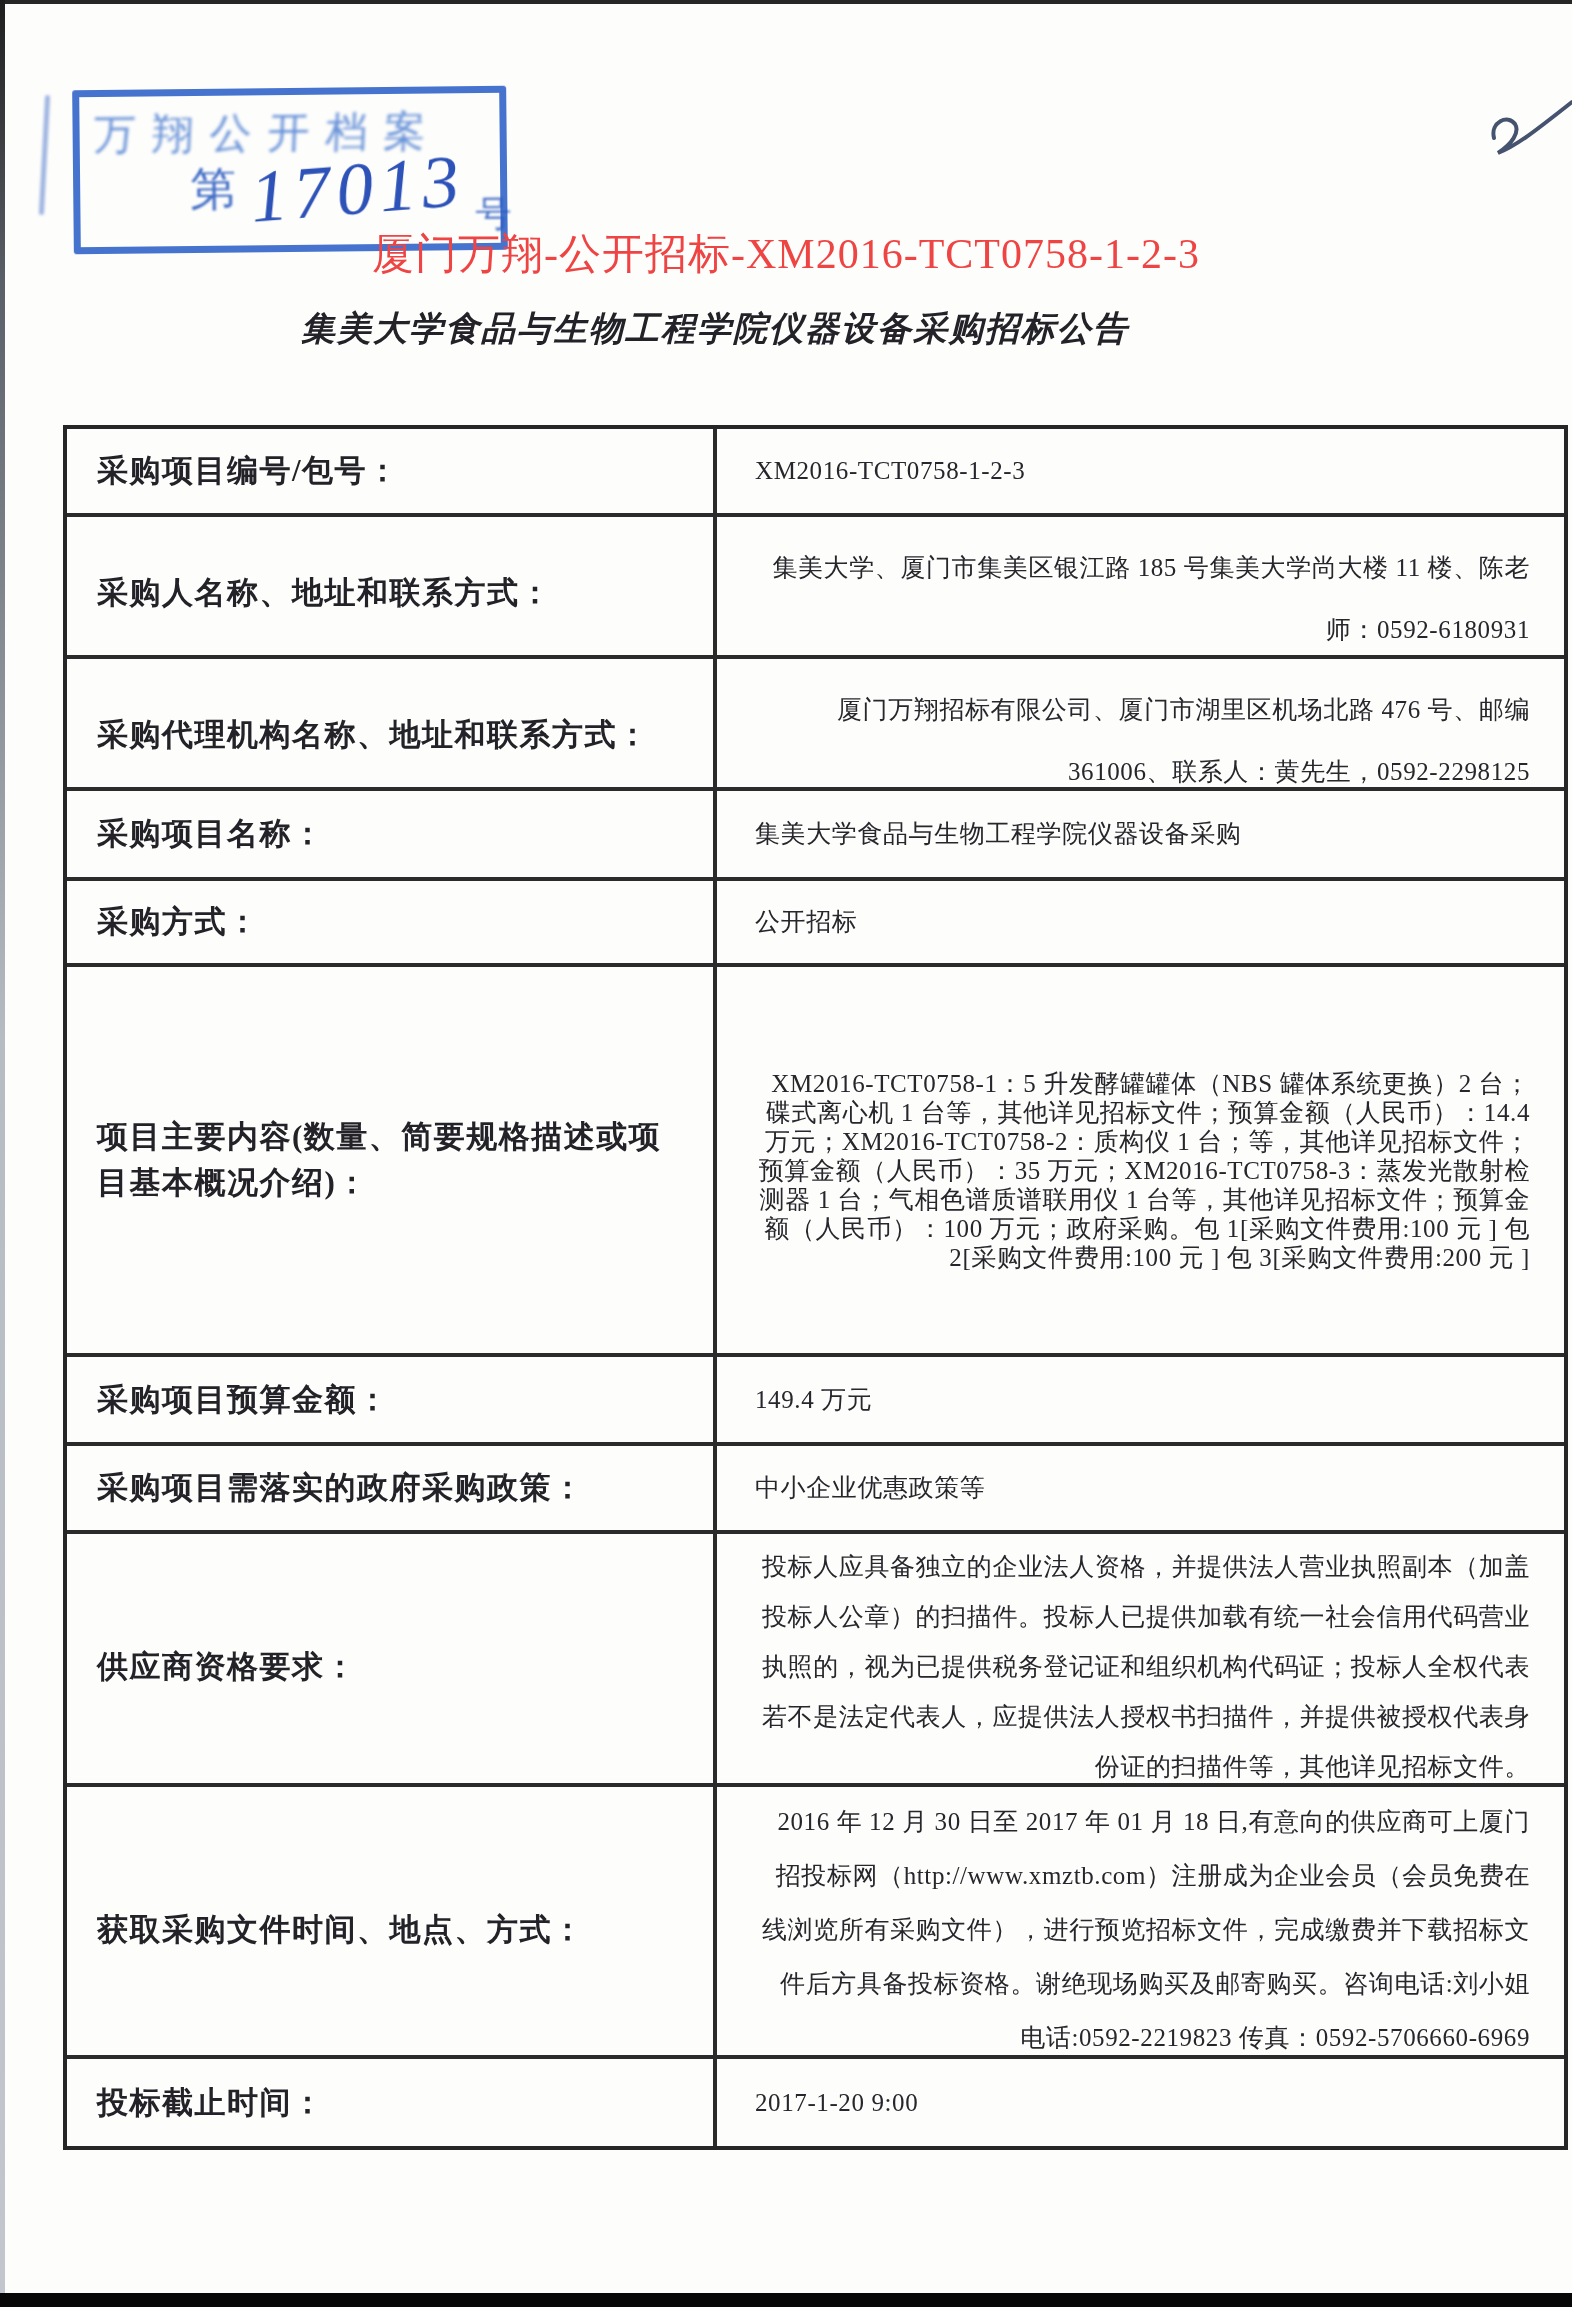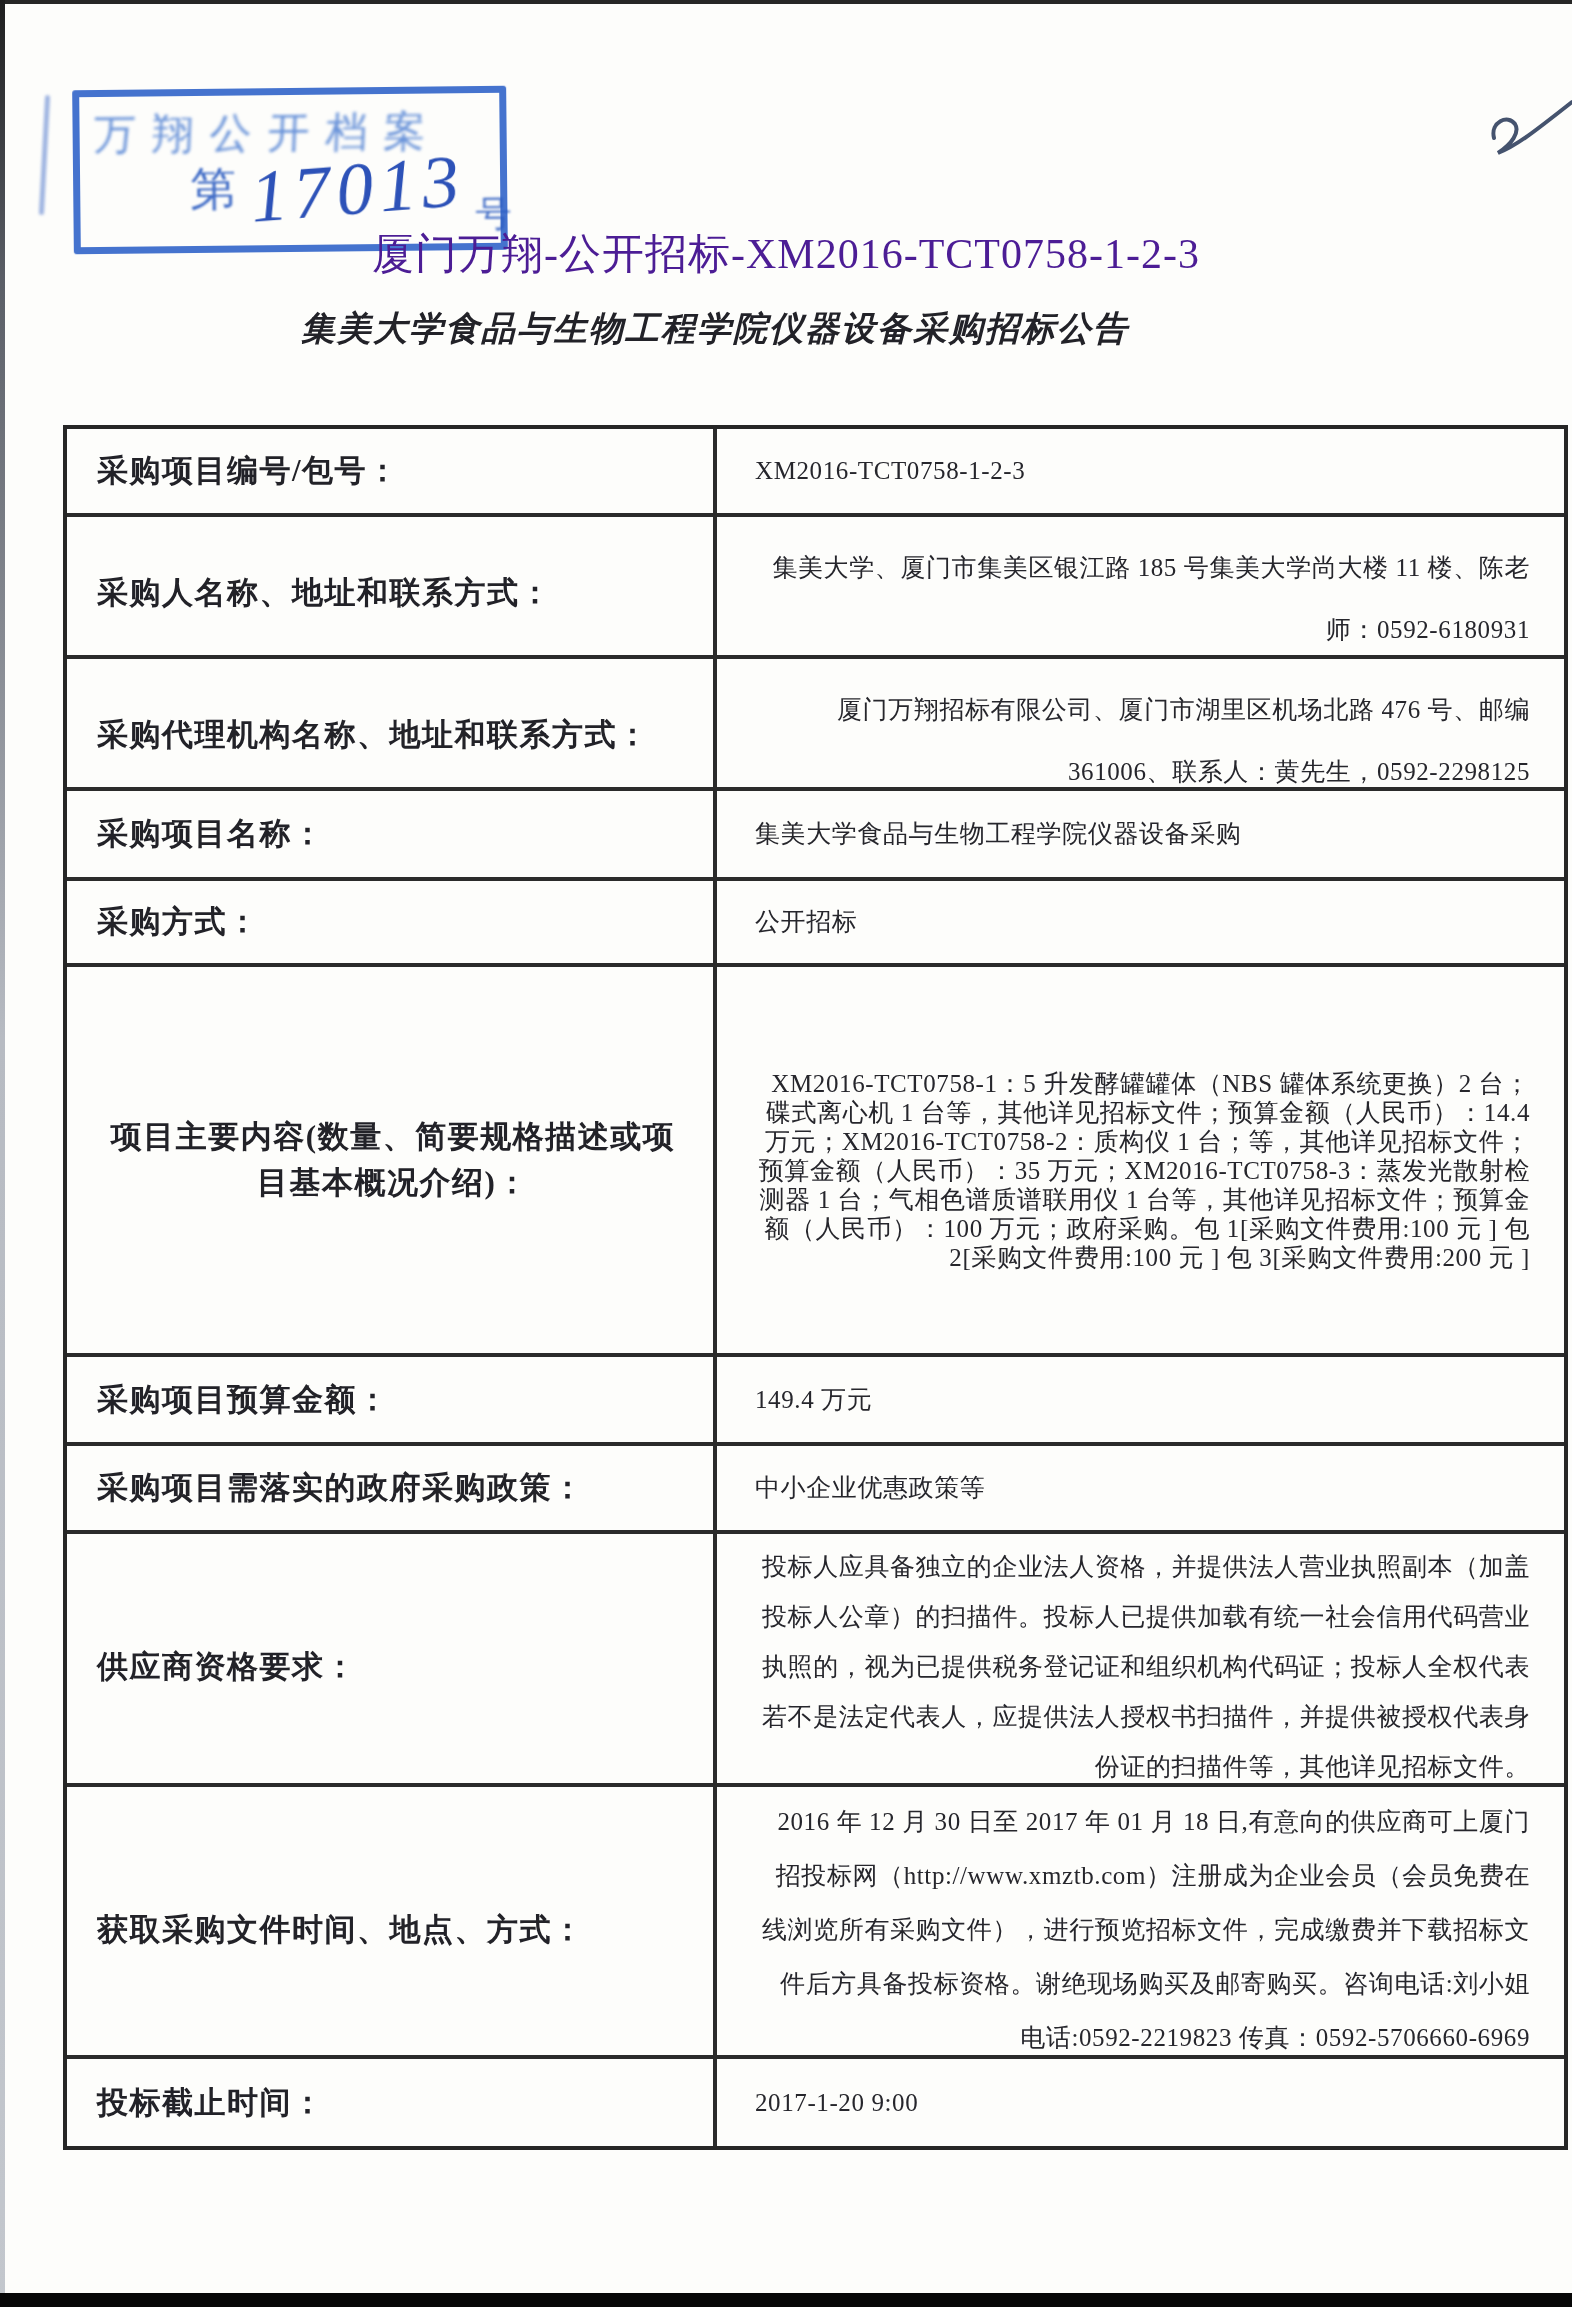--- a/index.html
+++ b/index.html
@@ -55,21 +55,21 @@
   .hand-two{position:absolute;left:1482px;top:96px;width:90px;height:86px;}
 
   
   .pen-tick{position:absolute;left:86px;top:1972px;width:4px;height:17px;
     background:#2e2e36;border-radius:2px;transform:rotate(14deg);}
 
   
   .doc-title{
     position:absolute;left:0;top:226px;width:1572px;
     text-align:center;font-size:42px;letter-spacing:1px;
-    color:#4c1d95;white-space:nowrap;
+    color:#ef4444;white-space:nowrap;
   }
   .doc-subtitle{
     position:absolute;left:0;top:306px;width:1430px;
     text-align:center;font-size:34px;font-weight:700;letter-spacing:2px;
     color:#222228;white-space:nowrap;font-style:italic;
   }
 
   
   .table{
     position:absolute;left:63px;top:425px;width:1505px;
@@ -77,21 +77,21 @@
     box-sizing:border-box;
     background:#fdfdfb;
   }
   .tr{display:grid;grid-template-columns:650px 1fr;border-bottom:4px solid #2b2b2b;box-sizing:border-box;}
   .tr:last-child{border-bottom:none;}
   .td{display:flex;align-items:center;box-sizing:border-box;}
   .td.label{
     border-right:4px solid #2b2b2b;
     padding:8px 24px 8px 30px;
     font-size:31px;font-weight:600;letter-spacing:1.5px;
-    line-height:46px;color:#222228;text-align:center;
+    line-height:46px;color:#222228;
   }
   .td.value{
     padding:8px 34px 8px 38px;
     font-size:25px;letter-spacing:0.6px;
     line-height:56px;color:#26262c;
     overflow-wrap:break-word;word-break:normal;text-align:right;
   }
   .tr:nth-child(1){height:88px;}
   .tr:nth-child(2){height:142px;}
   .tr:nth-child(3){height:132px;}

